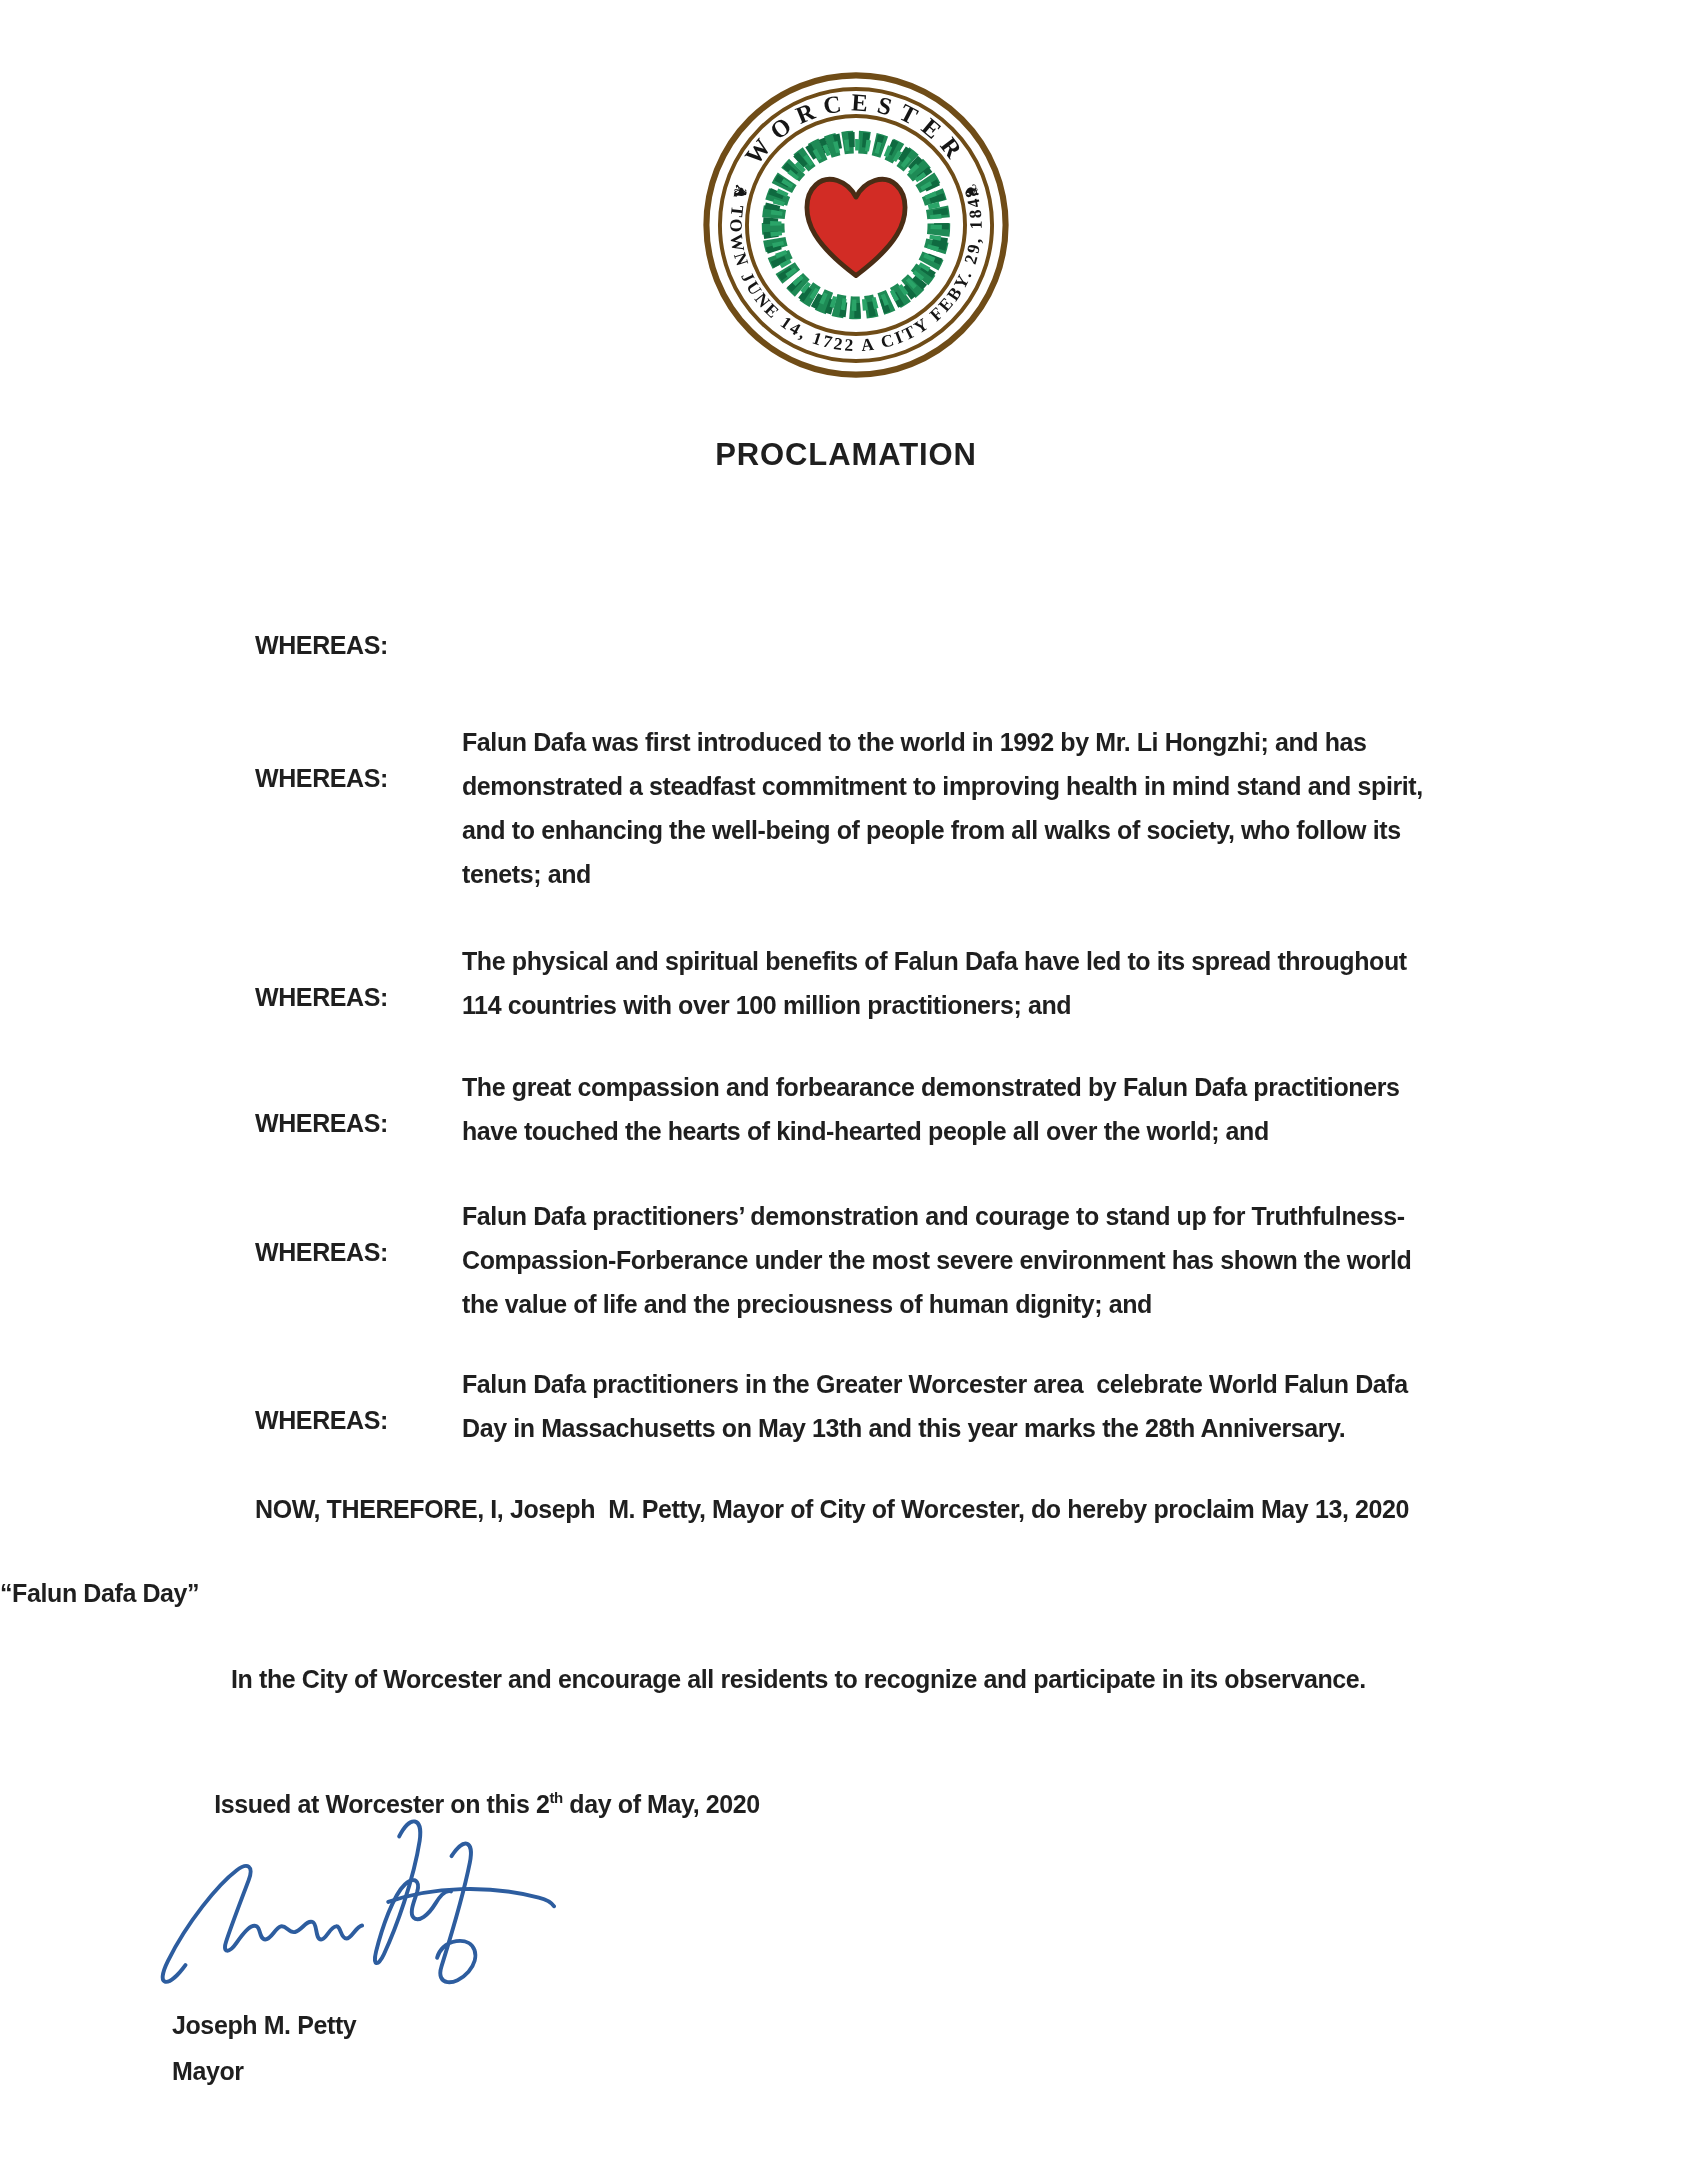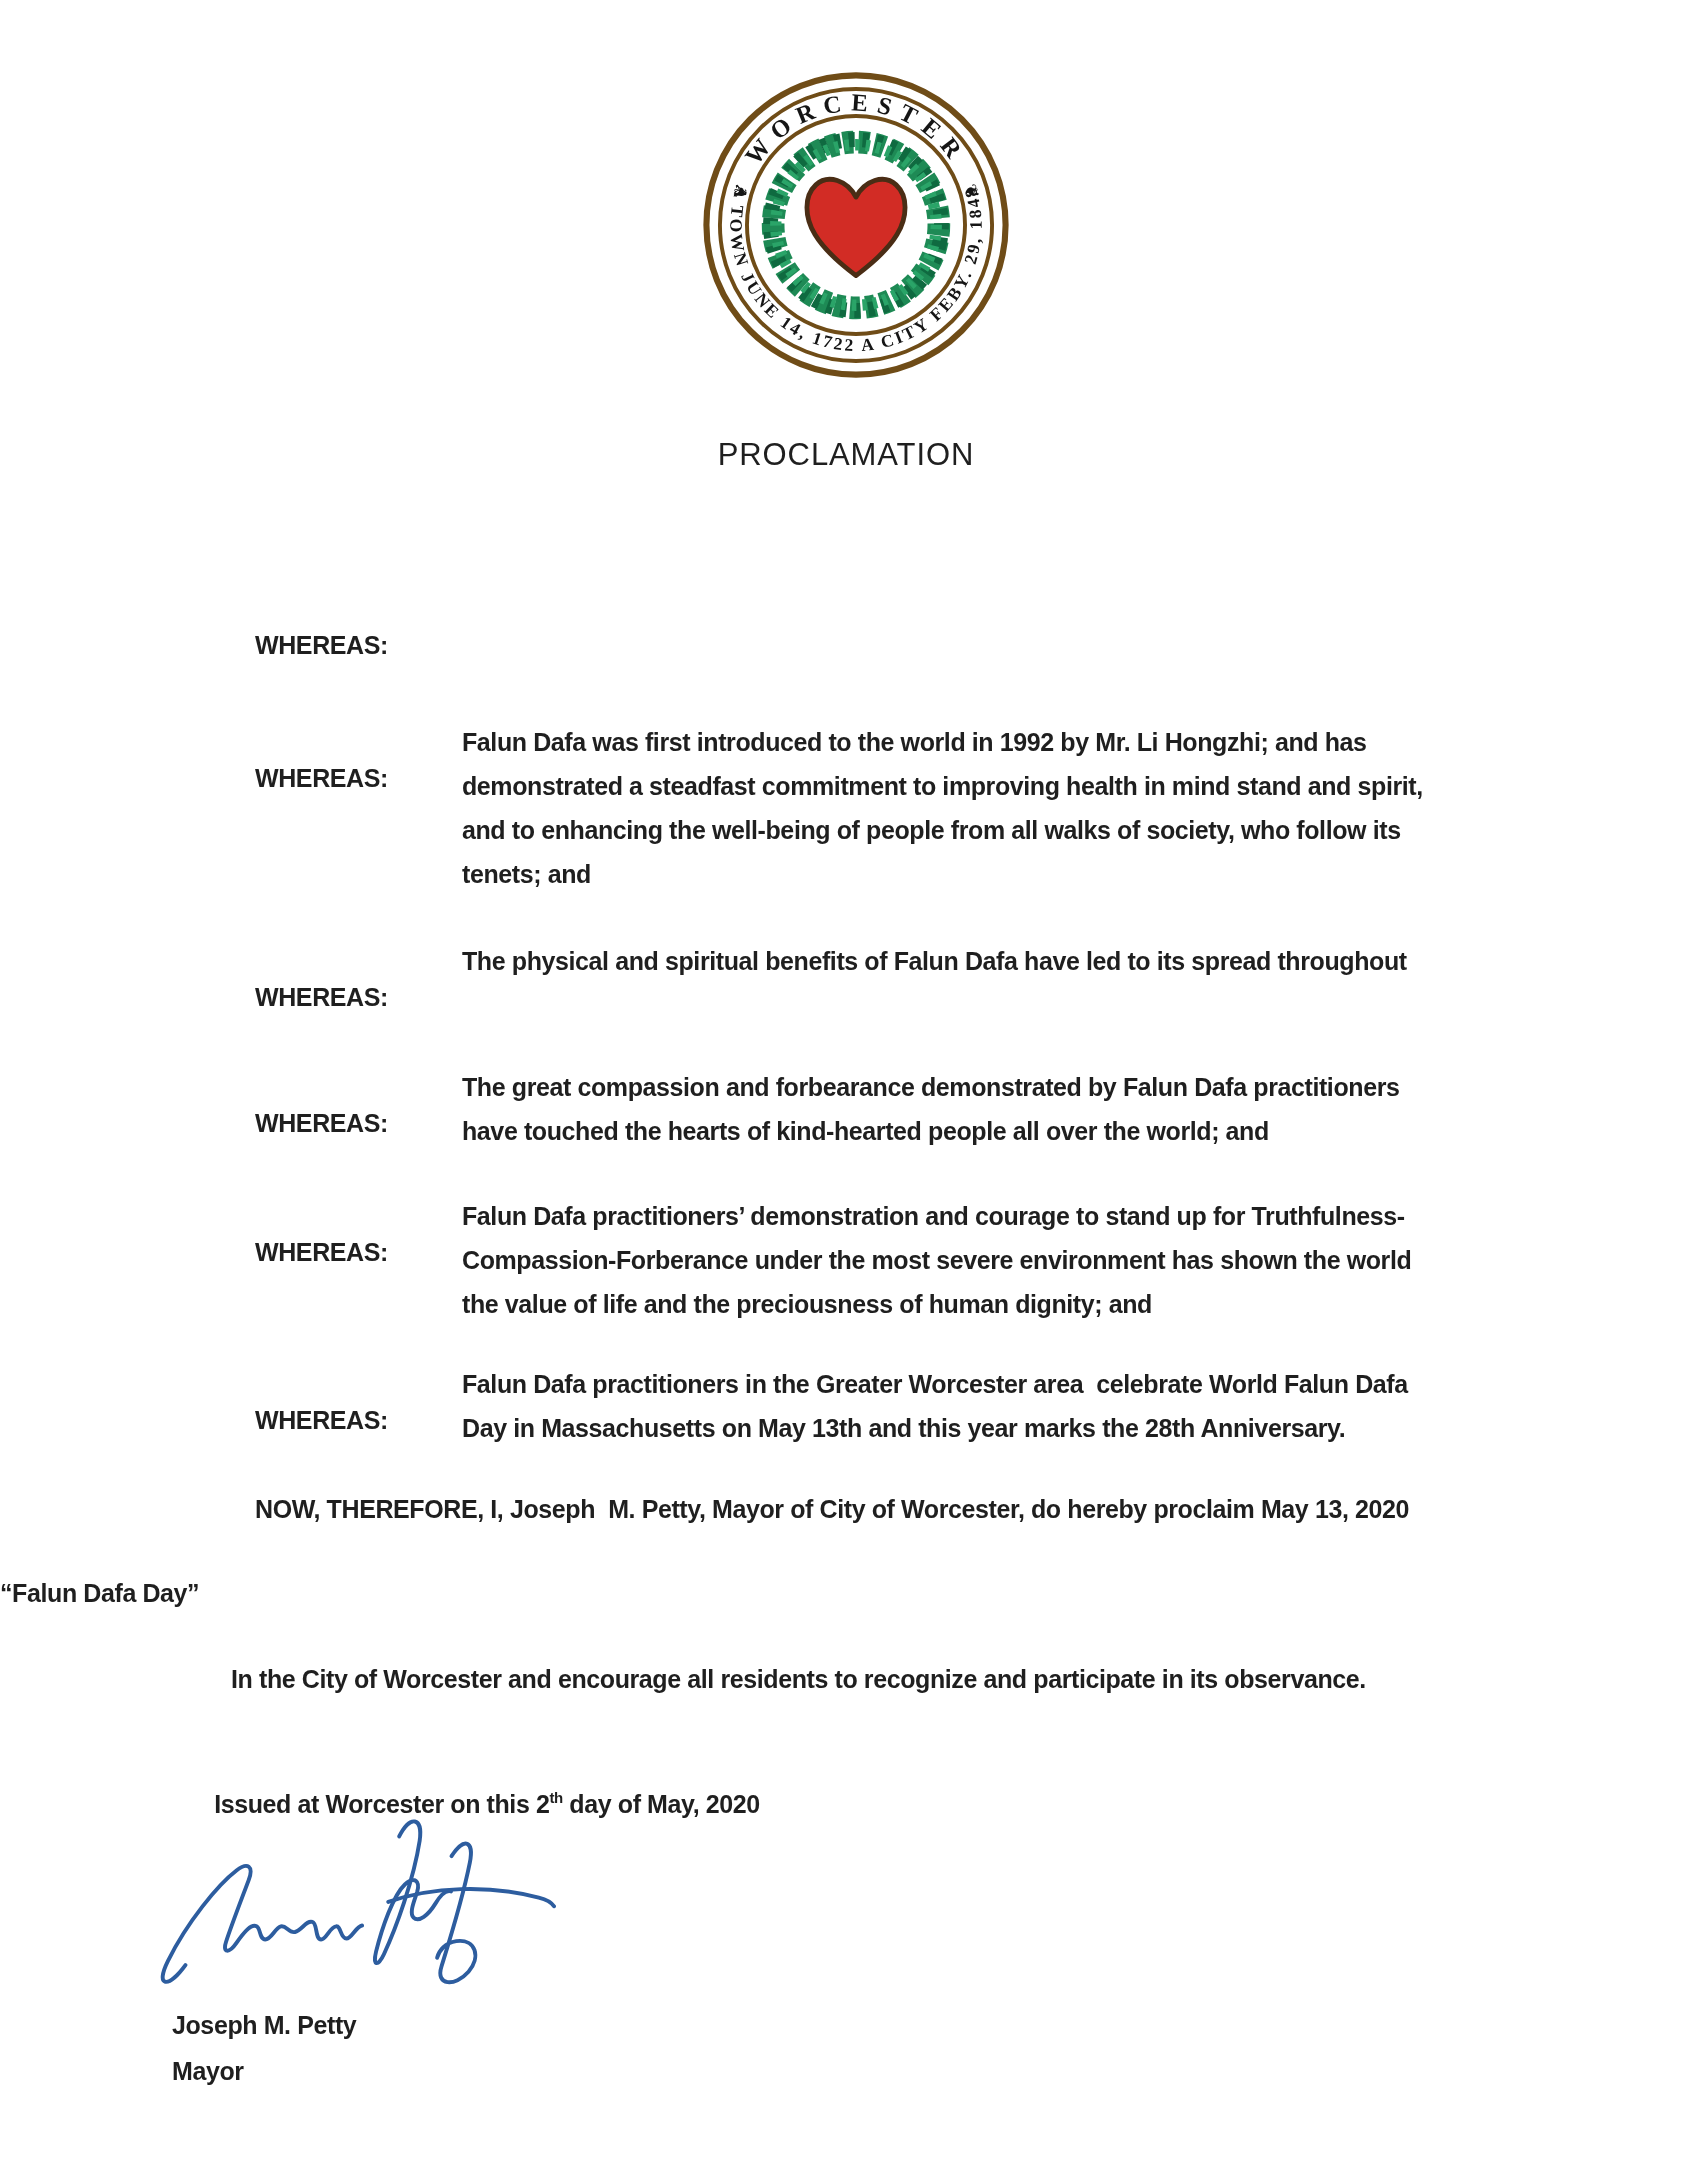--- a/index.html
+++ b/index.html
@@ -5,21 +5,21 @@
   html,body { margin:0; padding:0; background:#ffffff; }
   .page {
     position:relative; width:1692px; height:2190px; background:#ffffff;
     font-family:"Liberation Sans", sans-serif; font-weight:700; color:#1f1f1f;
     overflow:hidden;
   }
   .seal { position:absolute; left:699px; top:68px; }
   .title {
     position:absolute; top:436px; left:0; width:100%; margin:0;
     text-align:center; font-size:31px; line-height:38px; letter-spacing:0.9px;
-    font-weight:400;
+    font-weight:700;
   }
   .clause { position:absolute; left:255px; display:flex; align-items:flex-start; }
   .clause .label { width:207px; flex:0 0 207px;margin-top:36px; }
   .label, .line, .flowline {
     font-size:25px; line-height:44px; letter-spacing:-0.4px; white-space:pre;
   }
   .heading { position:absolute; top:1571px; left:0; width:100%; text-align:left; }
   .proclaim  { position:absolute; left:255px; top:1487px; }
   .cityline  { position:absolute; left:231px; top:1657px; }
   .issued    { position:absolute; left:188px; top:1738px; white-space:pre; }
@@ -79,20 +79,21 @@
       <div class="line">demonstrated a steadfast commitment to improving health in mind stand and spirit,</div>
       <div class="line">and to enhancing the well-being of people from all walks of society, who follow its</div>
       <div class="line">tenets; and</div>
     </div>
   </div>
 
   <div class="clause" style="top:939px">
     <div class="label">WHEREAS:</div>
     <div>
       <div class="line">The physical and spiritual benefits of Falun Dafa have led to its spread throughout</div>
+      <div class="line">114 countries with over 100 million practitioners; and</div>
     </div>
   </div>
 
   <div class="clause" style="top:1065px">
     <div class="label">WHEREAS:</div>
     <div>
       <div class="line">The great compassion and forbearance demonstrated by Falun Dafa practitioners</div>
       <div class="line">have touched the hearts of kind-hearted people all over the world; and</div>
     </div>
   </div>

